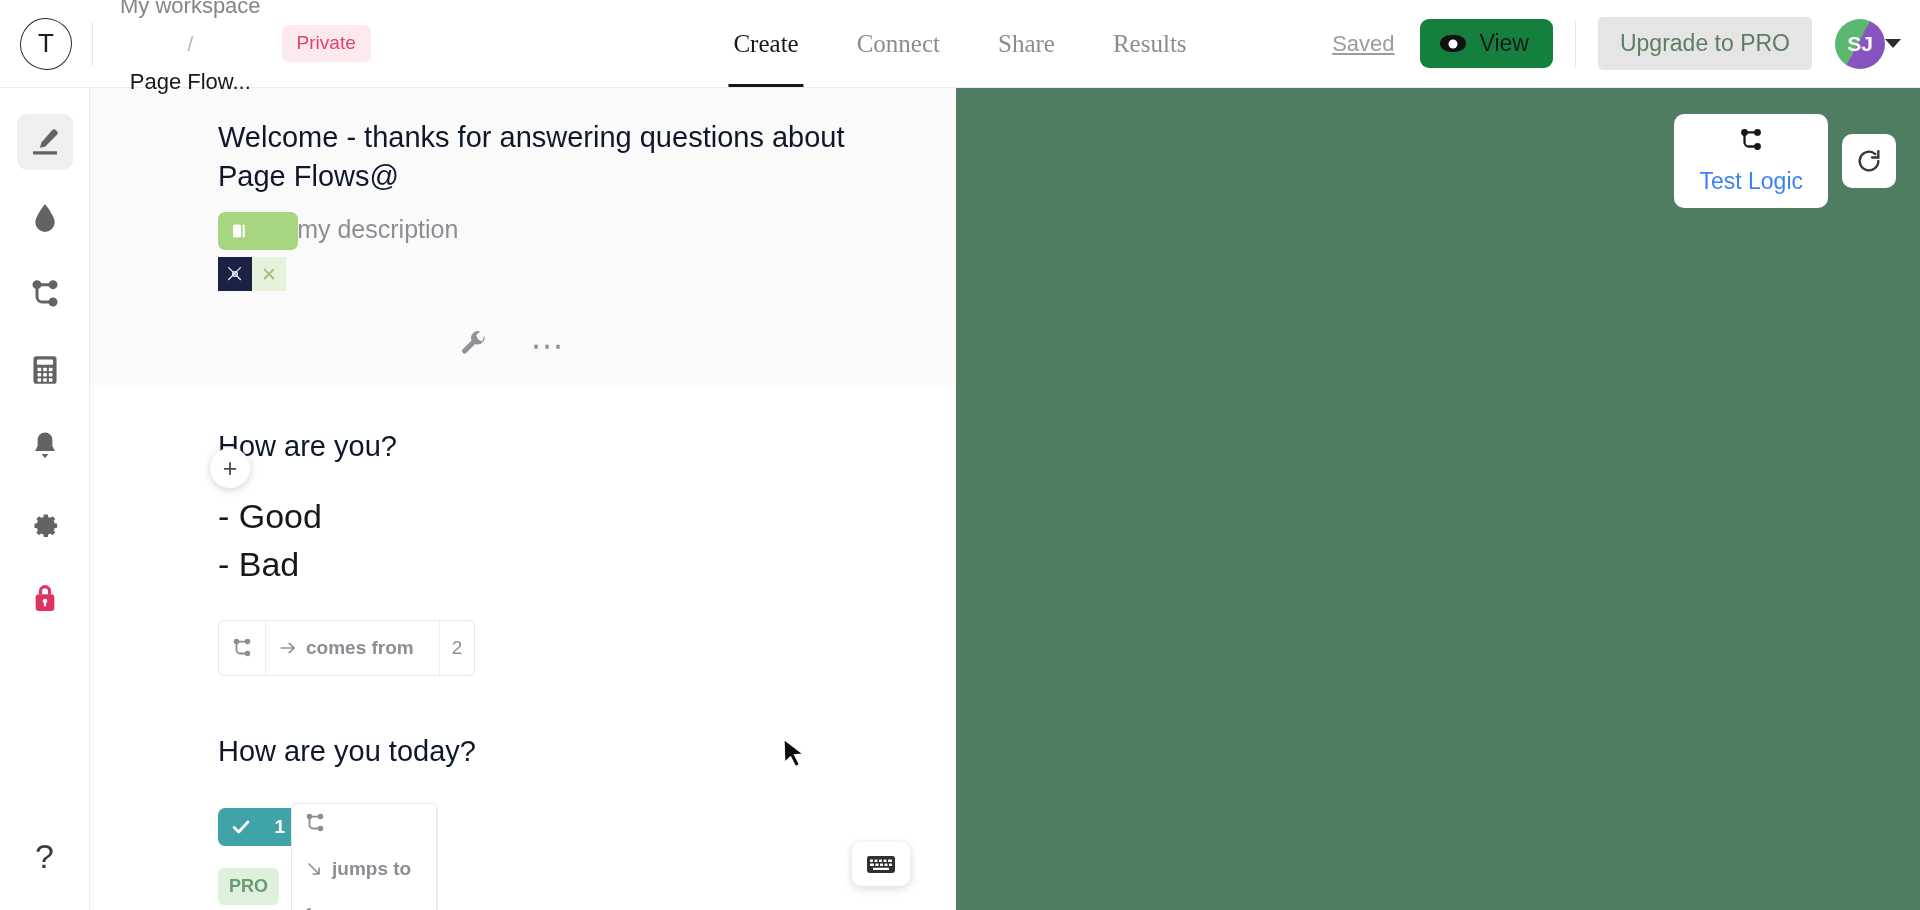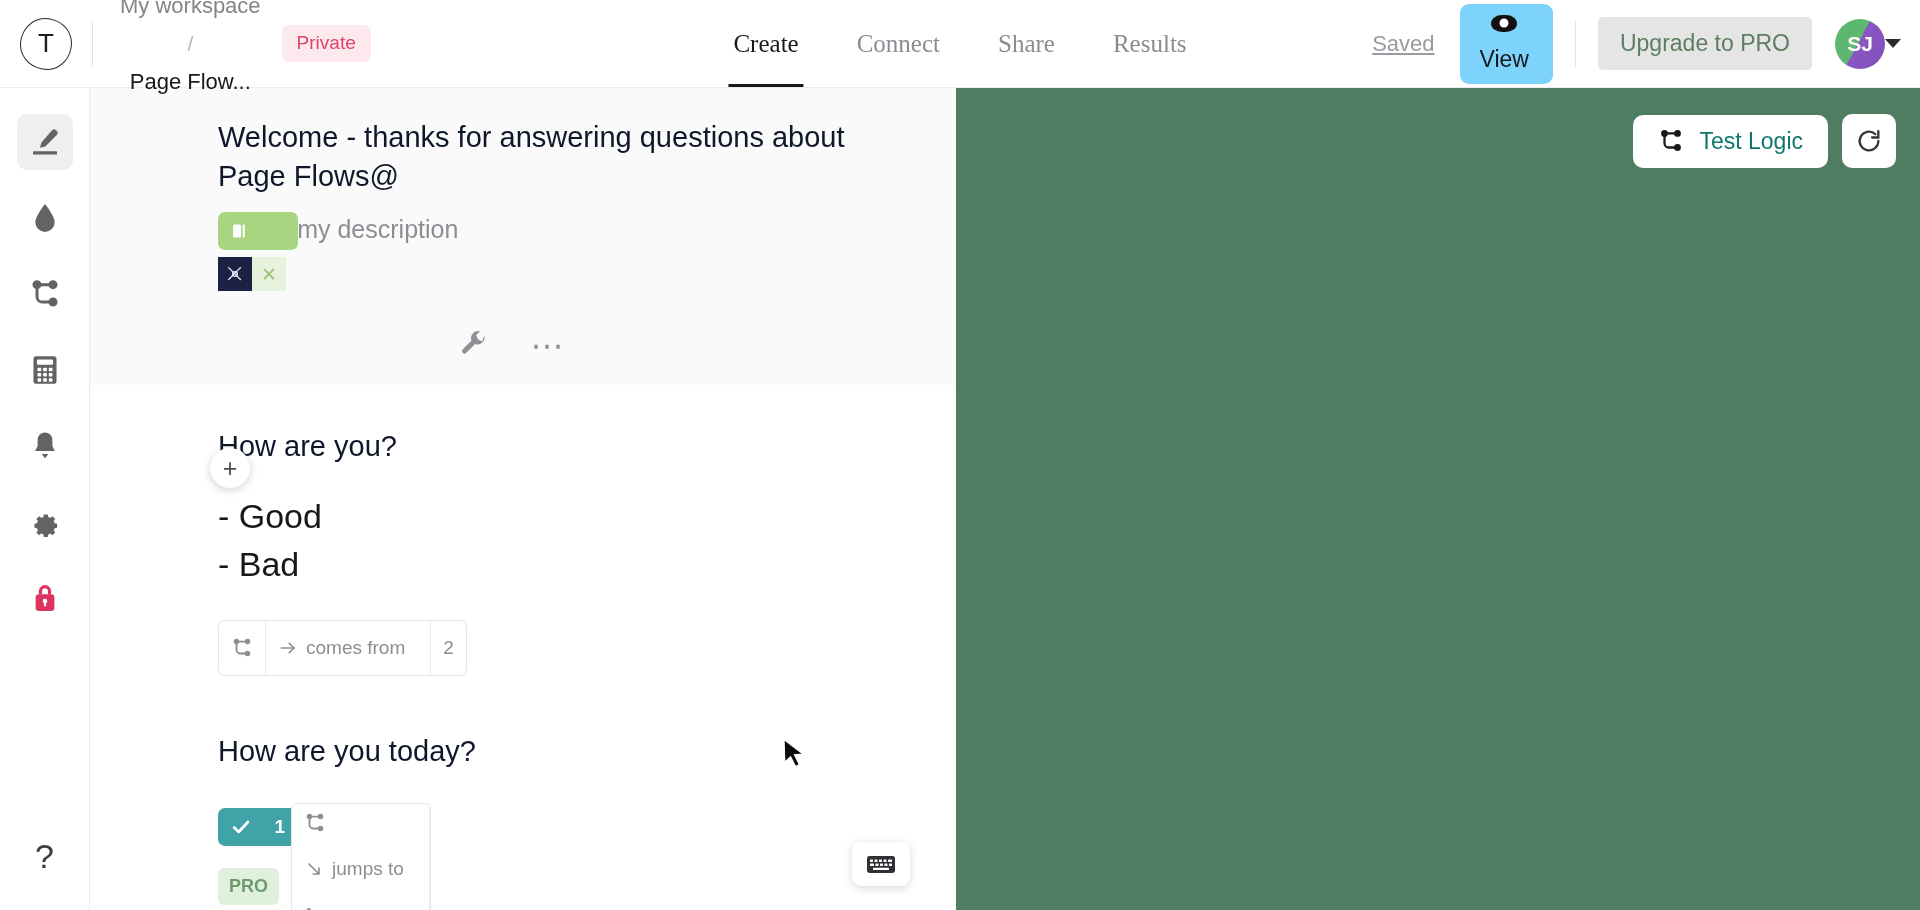--- a/index.html
+++ b/index.html
@@ -59,24 +59,23 @@
   .hdr-right {
     margin-left: auto; display: flex; align-items: center;
     gap: 0; padding-right: 19px;
   }
   .saved-link {
     font-size: 22px; color: #9a9ba1;
     text-decoration: underline; margin-right: 25px; cursor: pointer;
   }
   .view-btn {
     display: flex; align-items: center; gap: 14px;
-    background: #7dd3fc; border-radius: 9px;
+    background: #15803d; border-radius: 9px;
     padding: 11px 24px 11px 20px; font-size: 23px; color: #17181b;
     cursor: pointer;
-    flex-direction: column;
   }
   .eye {
     width: 26px; height: 17px; position: relative;
     background: #111; border-radius: 50% / 58%;
     display: inline-block;
   }
   .eye::after {
     content: ""; position: absolute; left: 50%; top: 50%;
     transform: translate(-50%,-50%);
     width: 9px; height: 9px; border-radius: 50%; background: #fff;
@@ -173,41 +172,41 @@
   .opt { font-size: 34px; color: #17181b; line-height: 1.42; }
 
   .logic-pill {
     display: inline-flex; align-items: stretch;
     border: 1px solid #e6e6e6; border-radius: 6px;
     overflow: hidden; background: #fff; margin-top: 32px;
     font-size: 19px; color: #8d8e94;
   }
   .lp-cell { display: flex; align-items: center; padding: 8px 12px; border-right: 1px solid #ededed; }
   .lp-cell:last-child { border-right: none; }
-  .lp-label { padding: 8px 13px 8px 8px; }
+  .lp-label { padding: 8px 13px 8px 8px; font-weight: bold; }
   .pro-badge {
     background: #dff0dc; color: #6d9a6f; border-radius: 6px;
     font-size: 18px; font-weight: 700; padding: 8px 11px;
     display: inline-flex; align-items: center; margin-right: 12px;
   }
   .row-inline { display: flex; align-items: center; margin-top: 32px; }
   .row-inline .logic-pill { margin-top: 0; flex-direction: column; }
 
   
   .preview {
     flex: 1; background: #4e7d62; position: relative;
   }
   .preview-tools {
     position: absolute; right: 24px; top: 26px;
     display: flex; align-items: center; gap: 14px;
   }
   .test-logic-btn {
     display: flex; align-items: center; gap: 15px;
     background: #fff; border-radius: 10px;
-    padding: 13px 25px; font-size: 23px; color: #0f766e; cursor: pointer;
+    padding: 13px 25px; font-size: 23px; color: #3b82f6; cursor: pointer; flex-direction: column;
   }
   .refresh-btn {
     width: 54px; height: 54px; background: #fff; border-radius: 10px;
     display: flex; align-items: center; justify-content: center; cursor: pointer;
   }
 
   .keyboard-btn {
     position: absolute; left: 852px; bottom: 24px;
     width: 58px; height: 44px; background: #fff;
     border-radius: 9px; box-shadow: 0 2px 10px rgba(0,0,0,.16);

